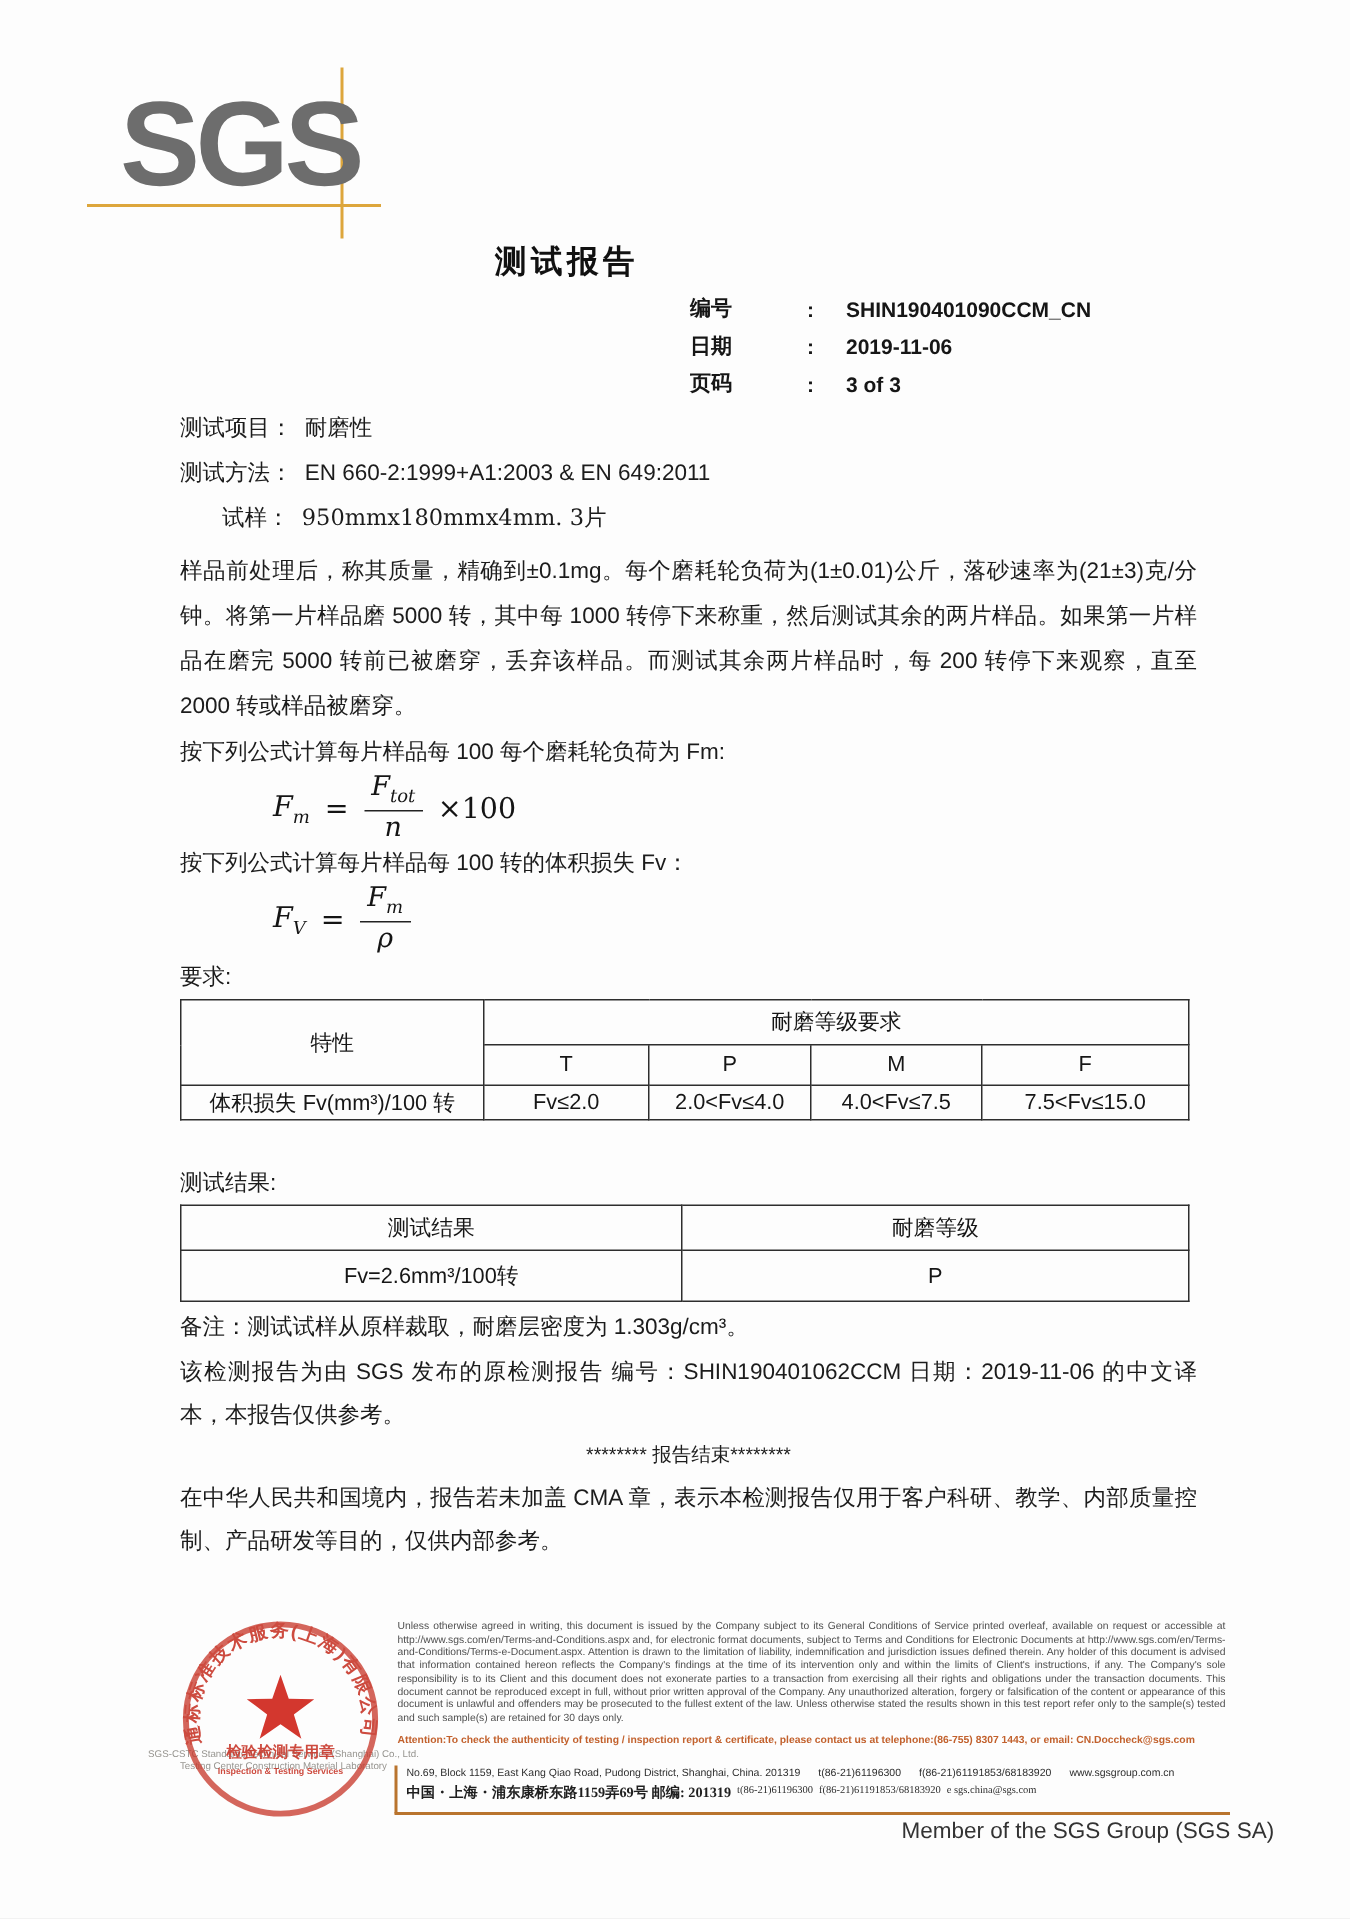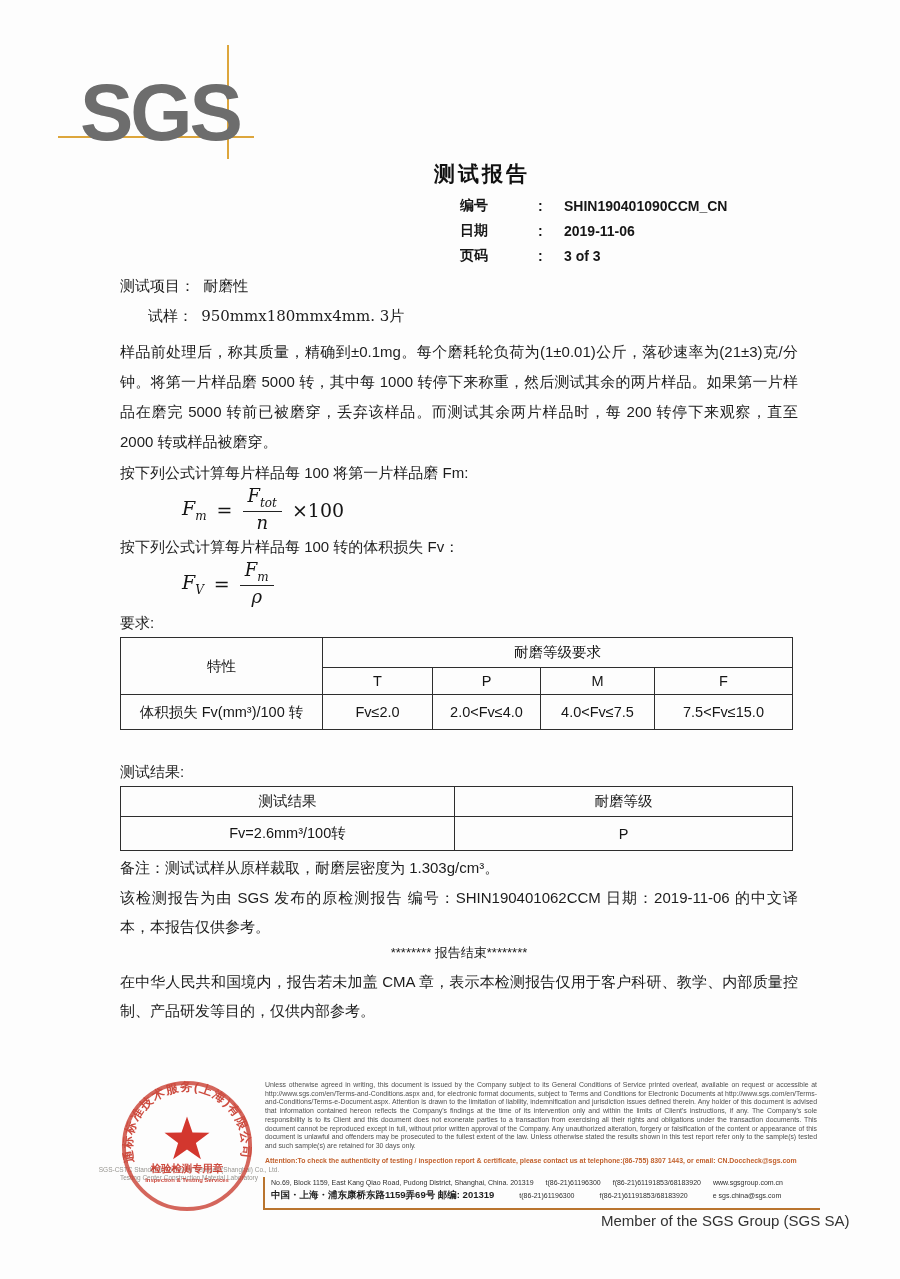--- a/index.html
+++ b/index.html
@@ -5,24 +5,24 @@
   * { margin:0; padding:0; box-sizing:border-box; }
   html,body { background:#e9e9e9; }
   .page {
     position:relative; width:900px; height:1279px; margin:0 auto;
     background:#fdfdfd; overflow:hidden; color:#1c1c1c;
     font-family:"Liberation Sans", sans-serif;
   }
   
   .logo-vline { position:absolute; left:227px; top:45px; width:2px; height:114px; background:#dda63c; }
   .logo-hline { position:absolute; left:58px; top:136px; width:196px; height:2px; background:#dda63c; }
-  .logo-text  { position:absolute; left:80px; top:73px; font-size:80px; line-height:1;
+  .logo-text  { position:absolute; left:80px; top:56px; font-size:80px; line-height:1;
                 font-weight:bold; color:#6d6d6d; letter-spacing:-3px; }
   
-  .title { position:absolute; left:330px; top:160px; width:200px; text-align:right;
+  .title { position:absolute; left:330px; top:160px; width:200px; text-align:left;
            font-size:21px; font-weight:bold; letter-spacing:3px; color:#111; }
   .meta  { position:absolute; left:460px; top:193px; font-size:14px; font-weight:bold; color:#161616; }
   .meta-row { display:grid; grid-template-columns:78px 26px auto; height:25px; align-items:center; }
   
   .content { position:absolute; left:120px; top:276px; width:678px; font-size:15px; color:#1c1c1c; }
   .kv { line-height:19px; margin-bottom:11px; }
   .kv .lbl { margin-right:4px; }
   .kv.indent { padding-left:28px; }
   .serif-val { font-family:"DejaVu Serif", serif; }
   .para { line-height:30px; text-align:justify; }
@@ -32,37 +32,37 @@
   .formula sub { font-size:12px; font-style:italic; }
   .frac { display:inline-flex; flex-direction:column; align-items:center; line-height:1.15; font-size:18px; }
   .frac .num { border-bottom:1.6px solid #222; padding:0 5px 1px; }
   .frac .den { padding-top:1px; }
   .times { font-style:normal; font-family:"DejaVu Serif", serif; }
   .sec-line { line-height:19px; margin-top:8px; }
   .sec-line.results { margin-top:32px; }
   table { border-collapse:collapse; table-layout:fixed; width:672px; margin-top:5px; }
   td, th { border:1.6px solid #2e2e2e; text-align:center; vertical-align:middle;
            font-size:14.5px; font-weight:normal; color:#161616; padding:0 2px; }
-  .t1-r1 { height:30px; } .t1-r2 { height:27px; } .t1-r3 { height:35px; }
+  .t1-r1 { height:30px; } .t1-r2 { height:27px; } .t1-r3 { height:23px; }
   .t2-r1 { height:30px; } .t2-r2 { height:34px; }
   .remark { line-height:19px; margin-top:7px; }
   .note { line-height:29px; margin-top:6px; text-align:justify; }
   .endline { text-align:center; line-height:17px; margin-top:3px; font-size:13px; }
   
   .company { position:absolute; left:96px; top:1166px; width:186px; text-align:center;
              font-size:6.5px; line-height:8px; color:#979590; }
   .stamp { position:absolute; left:118px; top:1077px; width:138px; height:138px; opacity:.9; }
   .disclaimer { position:absolute; left:265px; top:1081px; width:552px; font-size:6.9px;
                 line-height:8.7px; color:#4f4f4f; text-align:justify; }
   .attention { position:absolute; left:265px; top:1157px; width:552px; font-size:6.9px;
                line-height:8.7px; color:#c2612d; font-weight:bold; }
   .addr-en { position:absolute; left:271px; top:1179px; width:548px; font-size:7px; color:#2e2e2e;
              display:flex; gap:12px; white-space:nowrap; align-items:baseline; }
   .addr-cn { position:absolute; left:271px; top:1189px; width:560px; font-size:9.5px; font-weight:bold;
-             color:#1f1f1f; display:flex; gap:25px; white-space:nowrap; align-items:center; }
+             color:#1f1f1f; display:flex; gap:4px; white-space:nowrap; align-items:flex-start;font-family:Liberation Serif, serif; }
   .addr-cn .small { font-size:7px; font-weight:normal; color:#2e2e2e; }
   .f-vline { position:absolute; left:263px; top:1177px; width:2px; height:32px; background:#b9742e; }
   .f-hline { position:absolute; left:263px; top:1208px; width:557px; height:2px; background:#b9742e; }
   .member  { position:absolute; left:601px; top:1212px; font-size:15px; color:#333; }
 </style>
 </head>
 <body>
 
 <div class="page">
 
@@ -89,28 +89,32 @@
       <span>3 of 3</span>
     </div>
   </div>
 
   <div class="content">
 
     <div class="kv">
       <span class="lbl">测试项目：</span>
       <span>耐磨性</span>
     </div>
+    <div class="kv">
+      <span class="lbl">测试方法：</span>
+      <span>EN 660-2:1999+A1:2003 &amp; EN 649:2011</span>
+    </div>
     <div class="kv indent">
       <span class="lbl">试样：</span>
       <span class="serif-val">950mmx180mmx4mm. 3片</span>
     </div>
 
     <div class="para">样品前处理后，称其质量，精确到±0.1mg。每个磨耗轮负荷为(1±0.01)公斤，落砂速率为(21±3)克/分钟。将第一片样品磨 5000 转，其中每 1000 转停下来称重，然后测试其余的两片样品。如果第一片样品在磨完 5000 转前已被磨穿，丢弃该样品。而测试其余两片样品时，每 200 转停下来观察，直至 2000 转或样品被磨穿。</div>
 
-    <div class="intro">按下列公式计算每片样品每 100 将第一片样品磨 Fm:</div>
+    <div class="intro">按下列公式计算每片样品每 100 每个磨耗轮负荷为 Fm:</div>
 
     <div class="formula">
       <span><span>F</span><sub>m</sub></span>
       <span>=</span>
       <span class="frac">
         <span class="num"><span>F</span><sub>tot</sub></span>
         <span class="den">n</span>
       </span>
       <span class="times">×100</span>
     </div>

